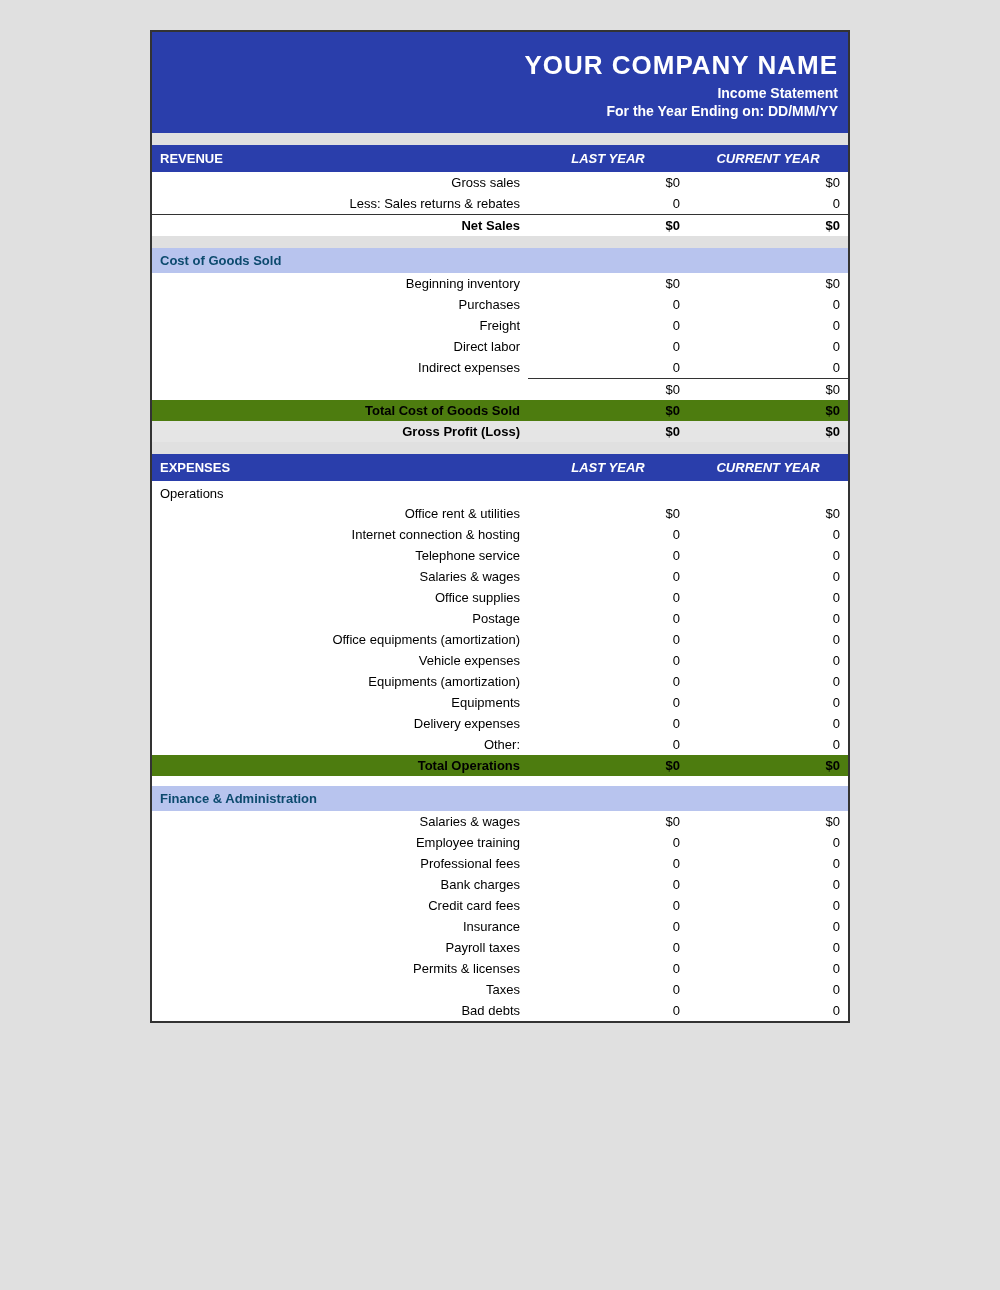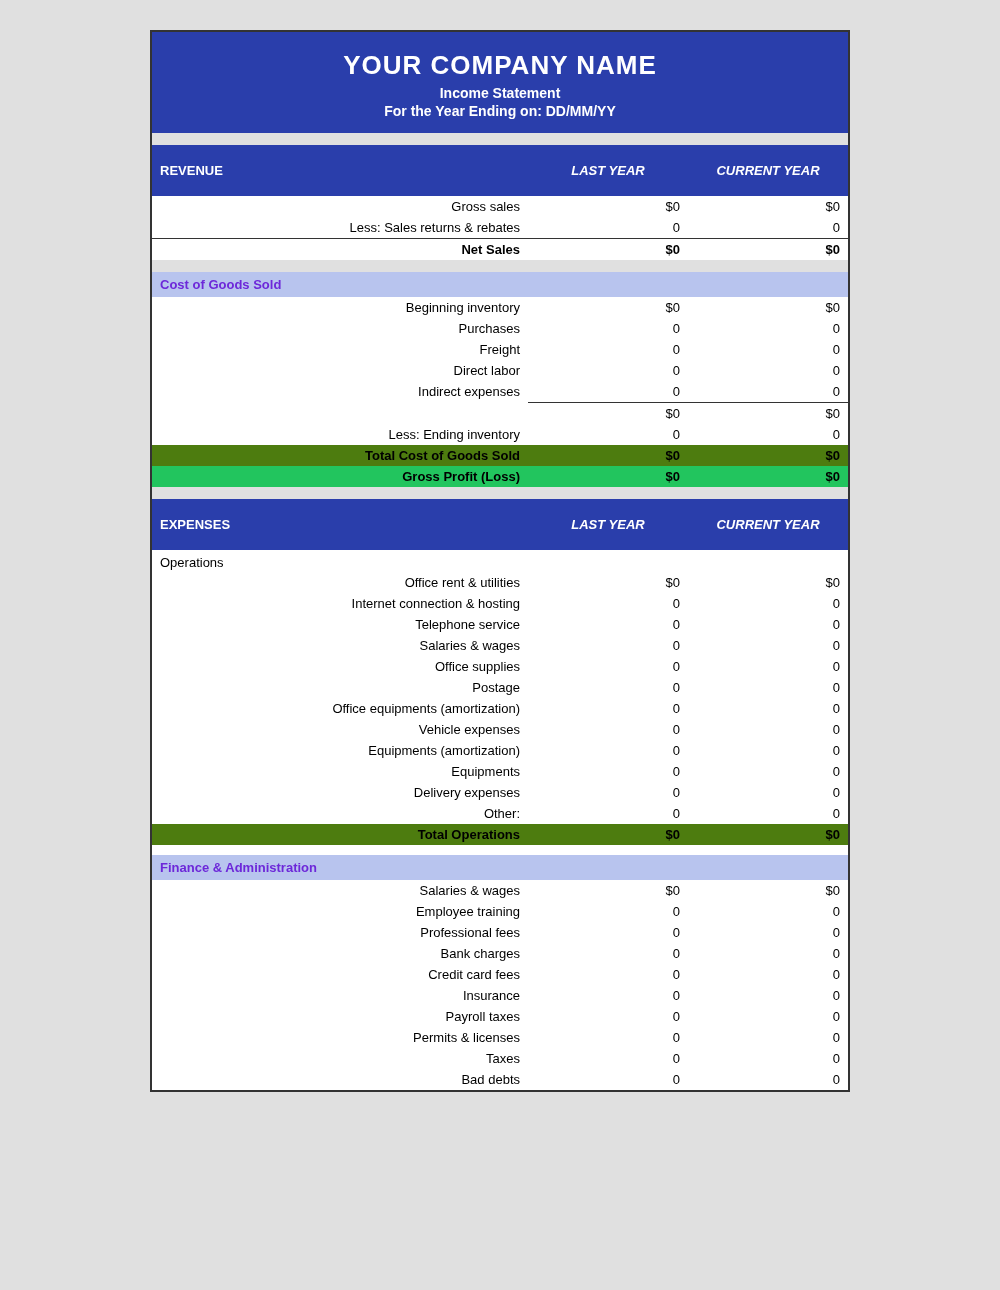--- a/index.html
+++ b/index.html
@@ -12,21 +12,21 @@
       padding: 30px 20px;
     }
     .report-container {
       background: #fff;
       width: 700px;
       border: 2px solid #333;
     }
     .report-header {
       background: #2a3eab;
       color: #fff;
-      text-align: center;
+      text-align: right;
       padding: 18px 10px 14px;
     }
     .report-header .company-name {
       font-size: 26px;
       font-weight: bold;
       letter-spacing: 1px;
     }
     .report-header .report-title {
       font-size: 14px;
       font-weight: bold;
@@ -49,21 +49,21 @@
     }
     th, td {
       padding: 3px 8px;
       border: none;
     }
     thead tr th {
       background: #2a3eab;
       color: #fff;
       font-weight: bold;
       font-size: 13px;
-      padding: 18px 8px;
+      padding: 6px 8px;
     }
     thead tr th:first-child {
       text-align: left;
     }
     thead tr th:not(:first-child) {
       text-align: center;
       width: 160px;
       font-style: italic;
     }
 
@@ -75,26 +75,26 @@
       border-top: 1px solid #333;
     }
     tr.total-row td {
       font-weight: bold;
       background: #4d7c0f;
       margin-left: 17px;
     }
     tr.section-header-row td {
       background: #b8c4ee;
       font-weight: bold;
-      color: #6d28d9;
+      color: #0c4a6e;
       padding: 5px 8px;
     }
     tr.gross-profit-row td {
       font-weight: bold;
-      background: #22c55e;
+      background: #e5e5e5;
     }
 
     .divider-row td {
       height: 10px;
       background: #fff;
     }
 
     tr.operations-header td {
       font-weight: normal;
       padding-top: 5px;
@@ -170,25 +170,20 @@
   </tr>
         <tr>
     <td class="row-label">Indirect expenses</td>
     <td class="row-value">0</td>
     <td class="row-value">0</td>
   </tr>
         <tr>
   <td class="row-label"></td>
   <td class="row-value" style="border-top:1px solid #333;">$0</td>
   <td class="row-value" style="border-top:1px solid #333;">$0</td>
-</tr>
-        <tr>
-  <td class="row-label">Less: Ending inventory</td>
-  <td class="row-value">0</td>
-  <td class="row-value">0</td>
 </tr>
         <tr class="total-row">
   <td class="row-label">Total Cost of Goods Sold</td>
   <td class="row-value">$0</td>
   <td class="row-value">$0</td>
 </tr>
         <tr class="gross-profit-row">
   <td class="row-label">Gross Profit (Loss)</td>
   <td class="row-value">$0</td>
   <td class="row-value">$0</td>

